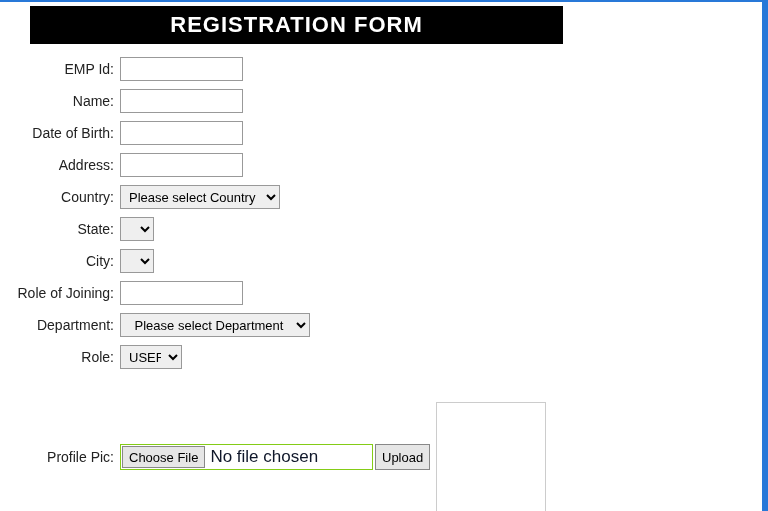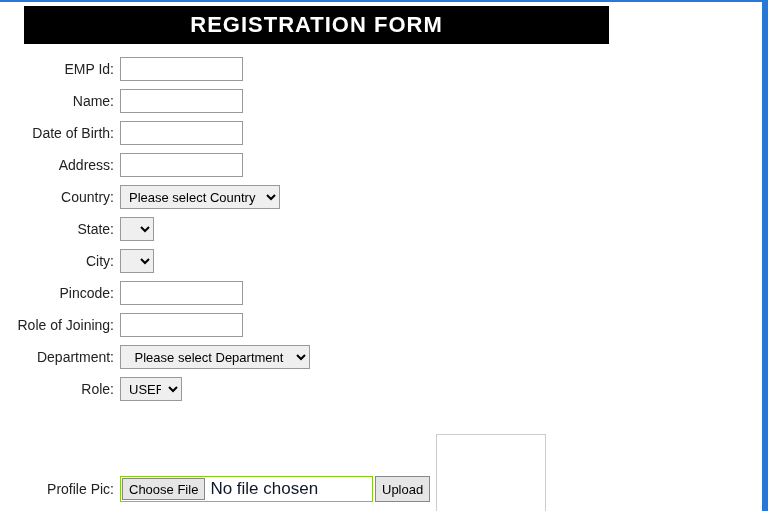--- a/index.html
+++ b/index.html
@@ -14,23 +14,23 @@
       position: relative;
       border-right: 6px solid #2878d8;
       border-top: 2px solid #2878d8;
     }
     .header-bar {
       background: #000;
       color: #fff;
       font-weight: bold;
       font-size: 22px;
       padding: 6px 0;
-      width: 585px;
+      width: 533px;
       text-align: center;
-      margin-left: 24px;
+      margin-left: 30px;
       margin-top: 4px;
       letter-spacing: 1px;
     }
     .form-wrap {
       margin-top: 12px;
     }
     .form-row {
       display: flex;
       align-items: center;
       margin-bottom: 6px;
@@ -148,24 +148,20 @@
     </select>
   </div>
 
   <div class="form-row">
     <label class="form-label">City:</label>
     <select class="form-select sel-small">
       <option></option>
     </select>
   </div>
 
-  <div class="form-row">
-    <label class="form-label">Pincode:</label>
-    <input class="form-input" type="text" value="" style="">
-  </div>
 
   <div class="form-row">
     <label class="form-label">Role of Joining:</label>
     <input class="form-input" type="text" value="" style="">
   </div>
 
   <div class="form-row">
     <label class="form-label">Department:</label>
     <select class="form-select sel-dept">
       <option>Please select Department</option>

